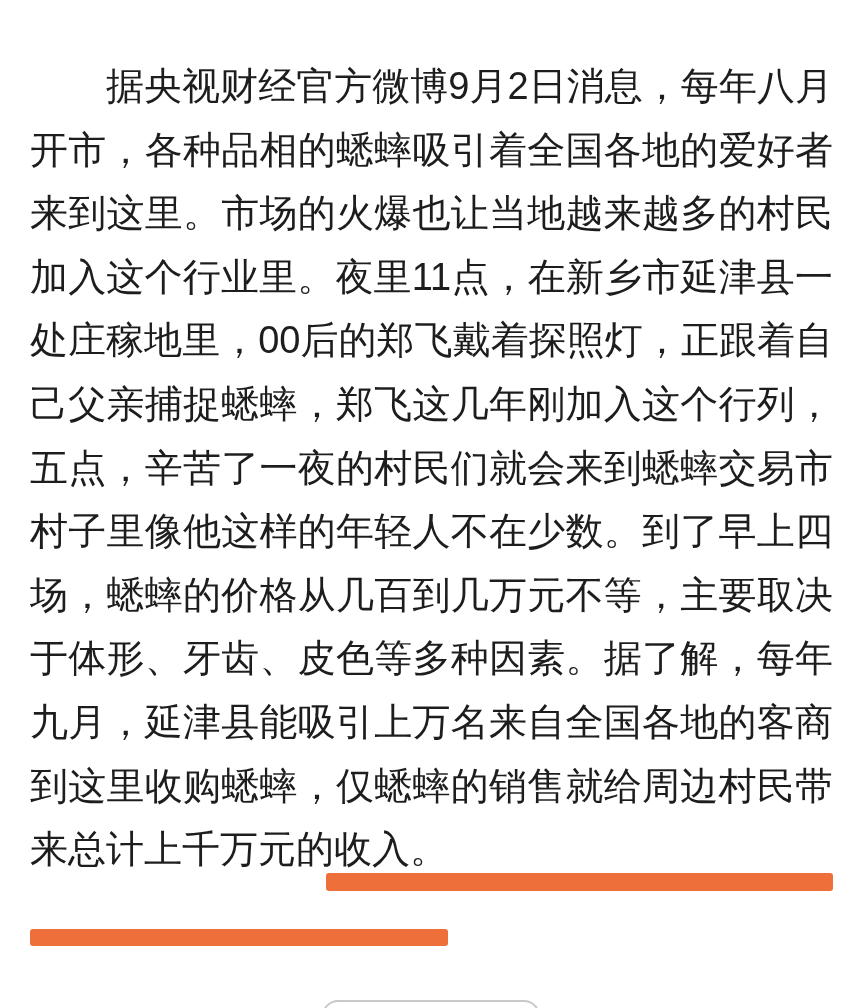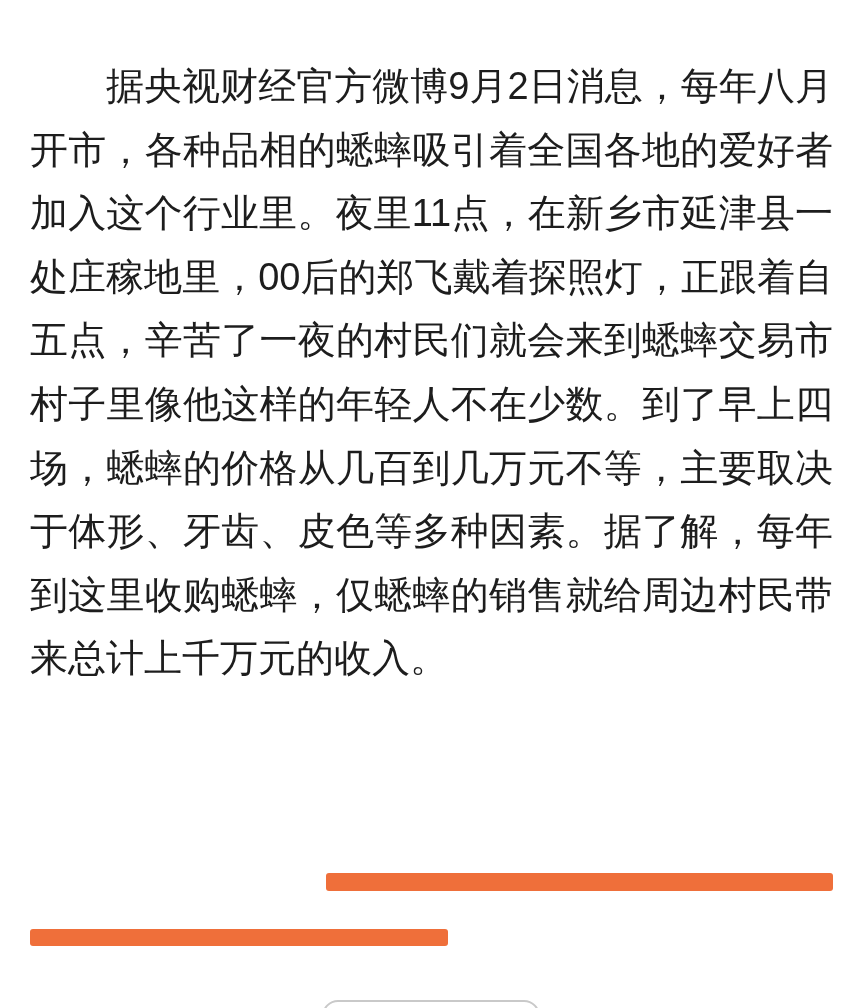--- a/index.html
+++ b/index.html
@@ -54,25 +54,28 @@
 <body>
 
 <div id="screen">
 
   <div id="marker-1" class="marker"></div>
   <div id="marker-2" class="marker"></div>
 
   <div id="article">
     <div class="line first">据央视财经官方微博9月2日消息，每年八月</div>
     <div class="line">开市，各种品相的蟋蟀吸引着全国各地的爱好者</div>
+    <div class="line">来到这里。市场的火爆也让当地越来越多的村民</div>
     <div class="line">加入这个行业里。夜里11点，在新乡市延津县一</div>
     <div class="line">处庄稼地里，00后的郑飞戴着探照灯，正跟着自</div>
+    <div class="line">己父亲捕捉蟋蟀，郑飞这几年刚加入这个行列，</div>
     <div class="line">五点，辛苦了一夜的村民们就会来到蟋蟀交易市</div>
     <div class="line">村子里像他这样的年轻人不在少数。到了早上四</div>
     <div class="line">场，蟋蟀的价格从几百到几万元不等，主要取决</div>
     <div class="line">于体形、牙齿、皮色等多种因素。据了解，每年八</div>
+    <div class="line">九月，延津县能吸引上万名来自全国各地的客商</div>
     <div class="line"><span>到这里收购蟋蟀，</span><span>仅蟋蟀的销售就给周边村民带</span></div>
     <div class="line last"><span>来总计上千万元的收入。</span></div>
   </div>
 
   <div id="expand-button"></div>
 
 </div>
 
 </body></html>

